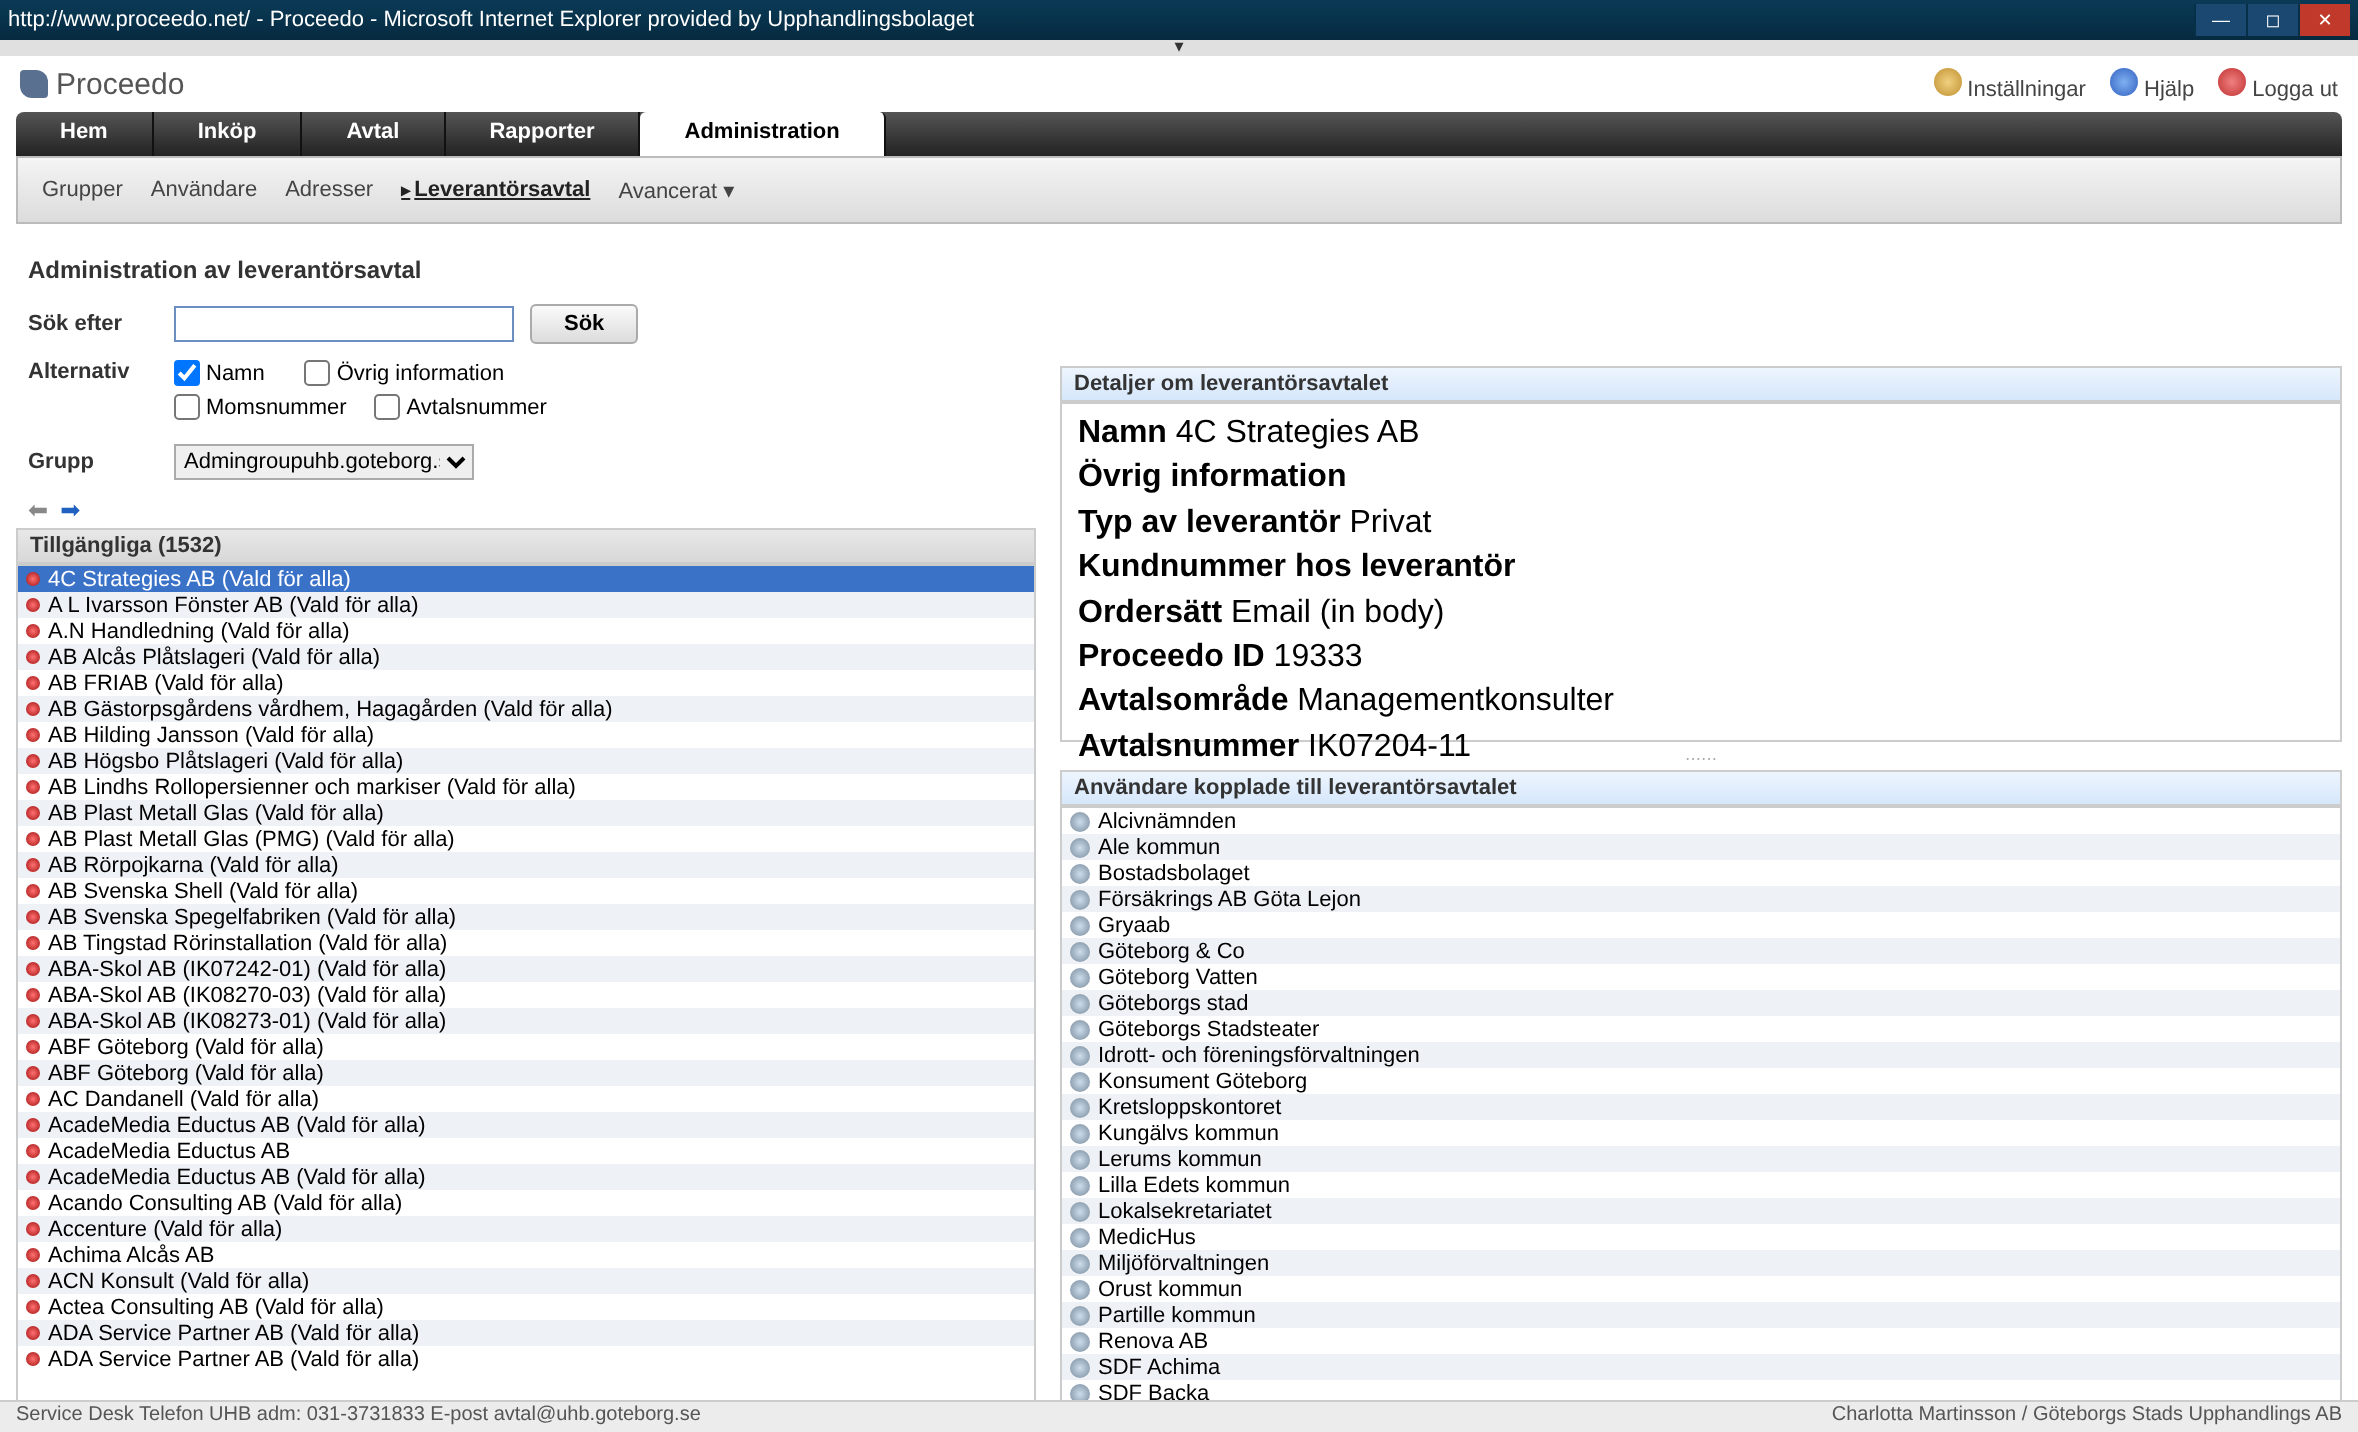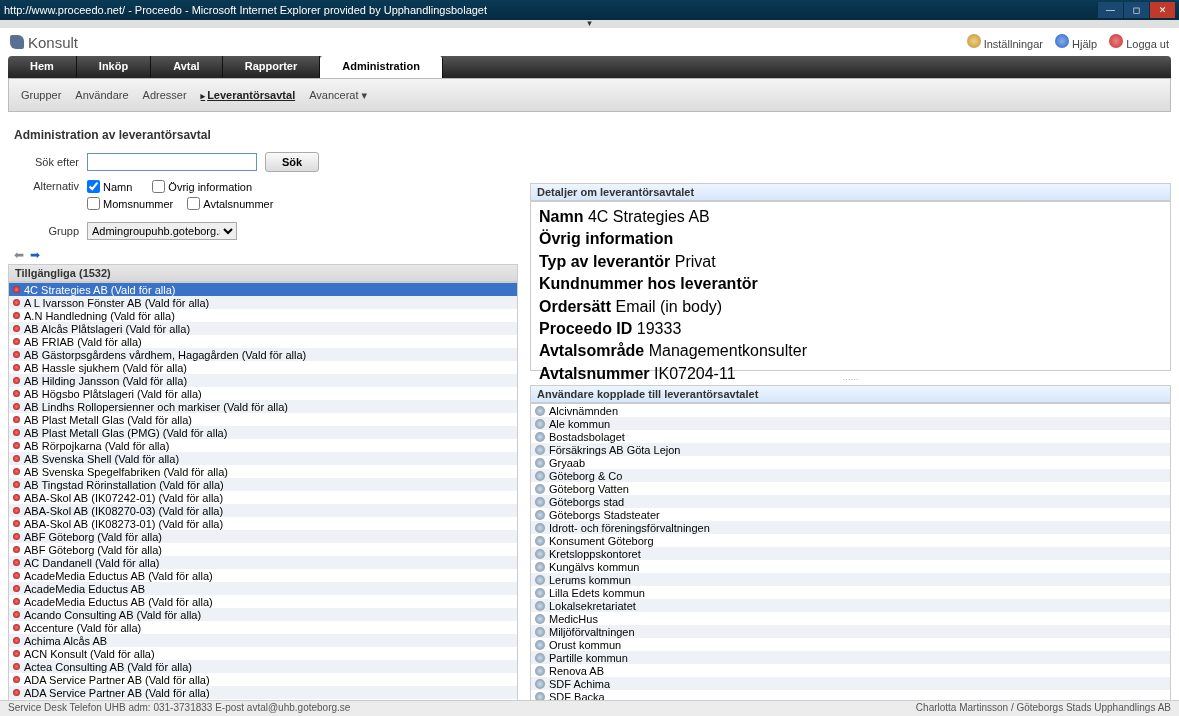--- a/index.html
+++ b/index.html
@@ -33,21 +33,21 @@
 .sub-item { color:#444; cursor:pointer;}
 .sub-item.active { font-weight:bold; color:#222;text-decoration:underline;}
 .sub-caret::before{content:"▸"; margin-right:2px; font-size:9px;}
 
 
 .content { padding: 10px 8px; }
 .page-title { font-size: 12px; font-weight:bold; color:#333; margin: 6px 0 10px 6px;}
 
 .search-area { font-size:11px; margin-left:6px;}
 .search-row { display:flex; align-items:center; gap:8px; margin-bottom:8px;}
-.label-col { width:65px; font-weight:normal; color:#333;text-align:right;}
+.label-col { width:65px; font-weight:bold; color:#333;}
 .search-input { width:170px; height:18px; border:1px solid #6a8fc0; background:#fff;}
 .btn { background:linear-gradient(#fafafa,#dcdcdc); border:1px solid #aaa; border-radius:3px; height:20px; padding:0 16px; font-size:11px; cursor:pointer; font-weight:bold;}
 .cb-row { display:flex; gap:20px;}
 .cb-lbl { display:flex; align-items:center; gap:3px;}
 .dropdown { width:150px; height:18px; border:1px solid #aaa; font-size:11px;}
 .arrow-nav { margin:8px 0 2px 6px; display:flex; gap:6px;}
 .arrow-nav span{ font-size:12px; cursor:pointer;}
 .arrow-left{color:#888;}
 .arrow-right{color:#2060c0;}
 .left-col{ width:510px;}
@@ -82,21 +82,21 @@
     <div class="win-btn">—</div>
     <div class="win-btn">◻</div>
     <div class="win-btn close">✕</div>
   </div>
 </div>
 <div class="caret-down">▾</div>
 
 <div class="branding">
   <div class="logo">
     <span class="logo-icon"></span>
-    <span>Konsult</span>
+    <span>Proceedo</span>
   </div>
   <div class="right-links">
     <span><span class="mini-icon icon-settings"></span> <span>Inställningar</span></span>
     <span><span class="mini-icon icon-help"></span> <span>Hjälp</span></span>
     <span><span class="mini-icon icon-logout"></span> <span>Logga ut</span></span>
   </div>
 </div>
 
 <div class="main-tabs" id="main-tabs">
     <div class="main-tab">Hem</div>
@@ -183,24 +183,20 @@
           <div class="list-row">
             <span class="dot"></span>
             <span>AB FRIAB (Vald för alla)</span>
           </div>
           <div class="list-row">
             <span class="dot"></span>
             <span>AB Gästorpsgårdens vårdhem, Hagagården (Vald för alla)</span>
           </div>
           <div class="list-row">
             <span class="dot"></span>
-            <span>AB Hassle sjukhem (Vald för alla)</span>
-          </div>
-          <div class="list-row">
-            <span class="dot"></span>
             <span>AB Hilding Jansson (Vald för alla)</span>
           </div>
           <div class="list-row">
             <span class="dot"></span>
             <span>AB Högsbo Plåtslageri (Vald för alla)</span>
           </div>
           <div class="list-row">
             <span class="dot"></span>
             <span>AB Lindhs Rollopersienner och markiser (Vald för alla)</span>
           </div>

